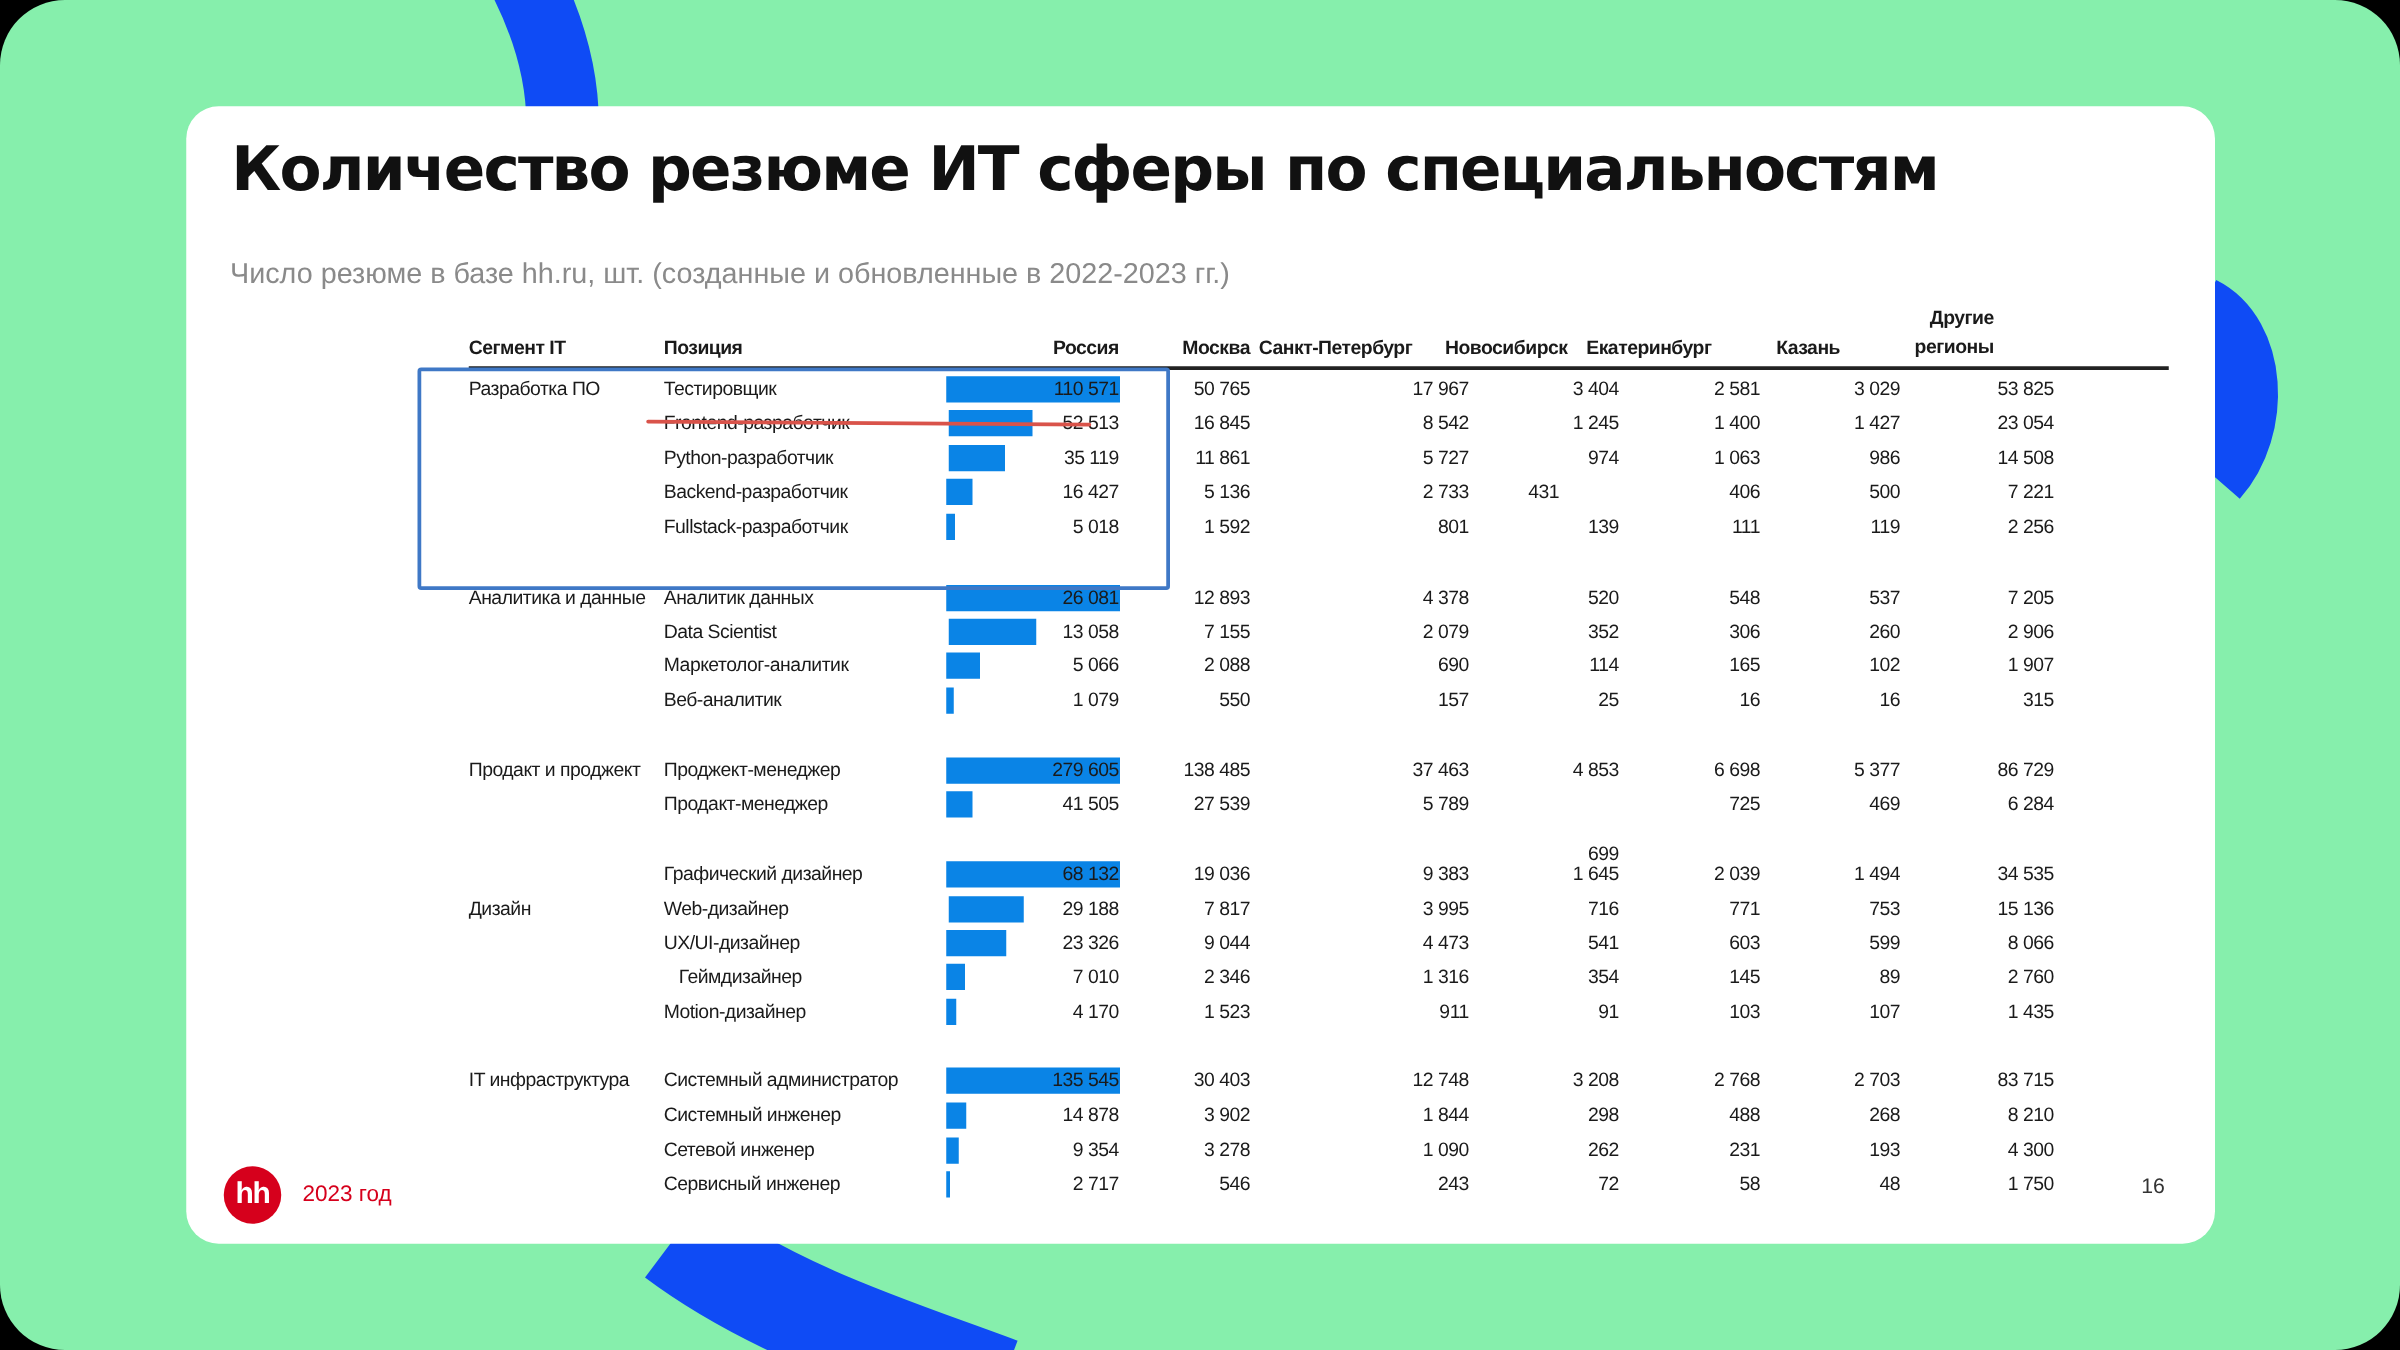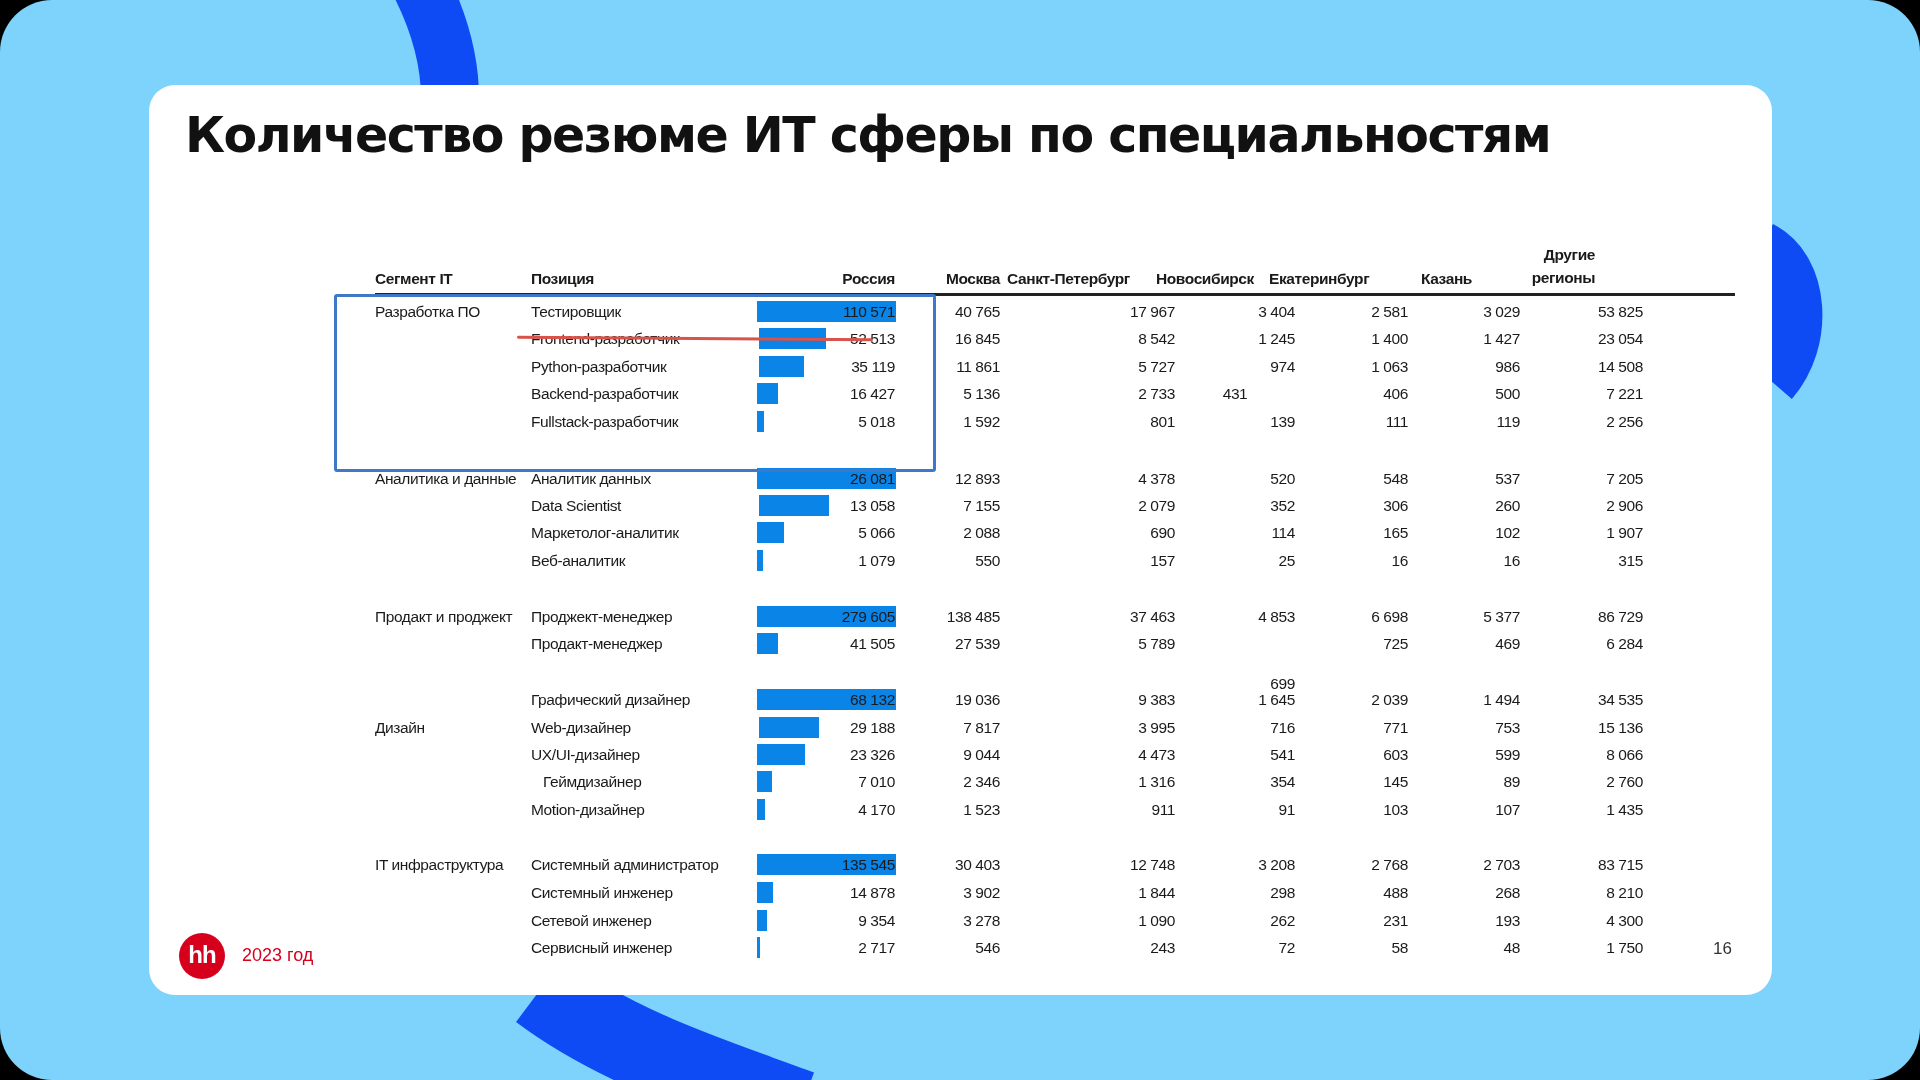--- a/index.html
+++ b/index.html
@@ -4,21 +4,21 @@
 <style>
   html, body { margin: 0; padding: 0; }
   body {
     width: 1920px; height: 1080px; overflow: hidden;
     background: #000000;
     font-family: "Liberation Sans", sans-serif;
     position: relative;
   }
   .frame {
     position: absolute; left: 0; top: 0; width: 1920px; height: 1080px;
-    background: #7dd3fc; border-radius: 52px; overflow: hidden;
+    background: #86efac; border-radius: 52px; overflow: hidden;
   }
   .ribbon { position: absolute; left: 0; top: 0; width: 1920px; height: 1080px; }
   .card {
     position: absolute; left: 149px; top: 85px; width: 1623px; height: 910px;
     background: #ffffff; border-radius: 26px; overflow: hidden;
   }
   .title {
     position: absolute; left: 36px; top: 22px;
     font-family: "DejaVu Sans", sans-serif; font-weight: bold;
     font-size: 49px; letter-spacing: -1.5px; color: #111111;
@@ -74,41 +74,42 @@
 
 <div class="frame">
   <svg class="ribbon" viewBox="0 0 1920 1080">
     <path d="M 418 -20 C 470 80, 450 150, 420 220" stroke="#0f4bf5" stroke-width="58" fill="none"></path>
     <path d="M 1760 250 C 1800 270, 1805 340, 1770 380" stroke="#0f4bf5" stroke-width="58" fill="none"></path>
     <path d="M 540 990 C 620 1050, 720 1080, 800 1110" stroke="#0f4bf5" stroke-width="80" fill="none"></path>
   </svg>
 
   <div class="card">
     <div class="title">Количество резюме ИТ сферы по специальностям</div>
+    <div class="subtitle">Число резюме в базе hh.ru, шт. (созданные и обновленные в 2022-2023 гг.)</div>
 
     <div class="table">
       <div class="thead">
         <div class="th" style="left:0;top:22px;">Сегмент IT</div>
         <div class="th" style="left:156px;top:22px;">Позиция</div>
         <div class="th right" style="left:420px;width:100px;top:22px;">Россия</div>
         <div class="th right" style="left:545px;width:80px;top:22px;">Москва</div>
         <div class="th" style="left:632px;top:22px;">Санкт-Петербург</div>
         <div class="th" style="left:781px;top:22px;">Новосибирск</div>
         <div class="th" style="left:894px;top:22px;">Екатеринбург</div>
         <div class="th right" style="left:1000px;width:97px;top:22px;">Казань</div>
         <div class="th right" style="left:1140px;width:80px;top:-2px;text-align:right;">Другие</div>
         <div class="th right" style="left:1140px;width:80px;top:21px;">регионы</div>
       </div>
       <div id="rows">
           <div class="row" style="top: 53px;">
             <div class="bar" style="left: 382px; width: 139px;"></div>
             <div class="cell " style="left: 0px; width: 150px;">Разработка ПО</div>
             <div class="cell " style="left: 156px; width: 200px;">Тестировщик</div>
             <div class="cell num" style="left: 420px; width: 100px;">110 571</div>
-            <div class="cell num" style="left: 545px; width: 80px;">40 765</div>
+            <div class="cell num" style="left: 545px; width: 80px;">50 765</div>
             <div class="cell num" style="left: 680px; width: 120px;">17 967</div>
             <div class="cell num" style="left: 800px; width: 120px;">3 404</div>
             <div class="cell num" style="left: 920px; width: 113px;">2 581</div>
             <div class="cell num" style="left: 1020px; width: 125px;">3 029</div>
             <div class="cell num" style="left: 1140px; width: 128px;">53 825</div>
           </div>
           <div class="row" style="top: 80px;">
             <div class="bar" style="left: 384px; width: 67px;"></div>
             <div class="cell " style="left: 0px; width: 150px;"></div>
             <div class="cell " style="left: 156px; width: 200px;">Frontend-разработчик</div>

